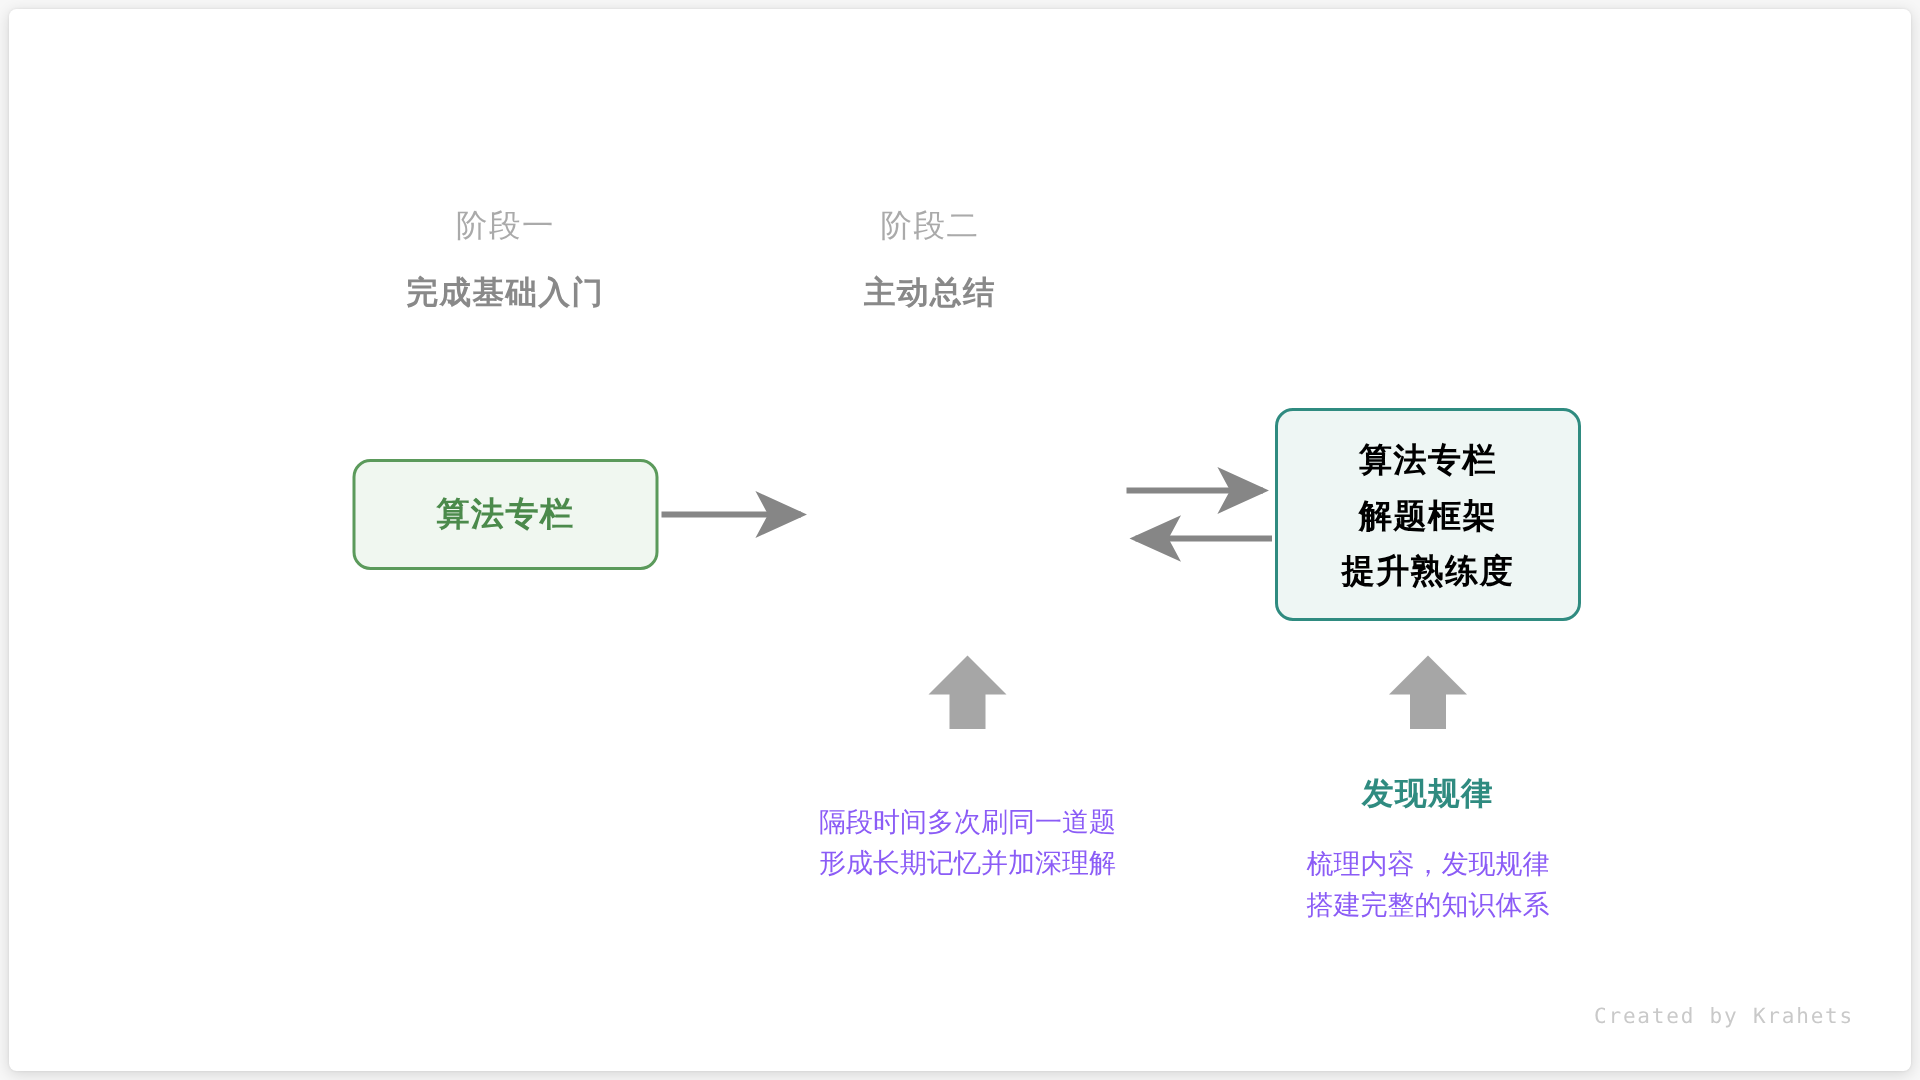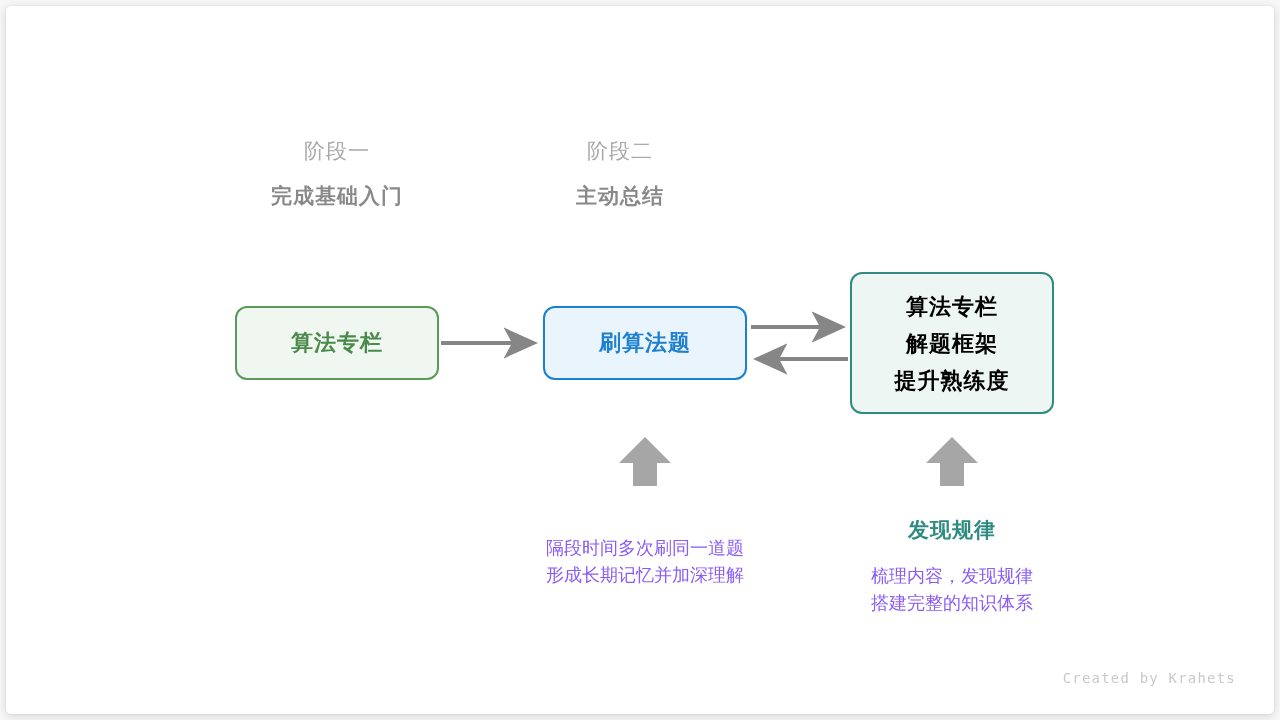--- a/index.html
+++ b/index.html
@@ -176,23 +176,20 @@
 
       <g>
         <path d="M934,480 L934,457 L920,457 L946,431 L972,457 L958,457 L958,480 Z" fill="#a6a6a6"></path>
       </g>
     </svg>
 
     <div class="node" id="node-book">
       <div class="node-line">算法专栏</div>
     </div>
 
-    <div class="node" id="node-practice">
-      <div class="node-line">刷算法题</div>
-    </div>
 
     <div class="node" id="node-resources">
       <div class="node-line">算法专栏</div>
       <div class="node-line">解题框架</div>
       <div class="node-line">提升熟练度</div>
     </div>
 
     <div class="annotation" id="annot-review" style="left:489px; top:510px;">
       <div class="annot-lines">
         <div>隔段时间多次刷同一道题</div>

